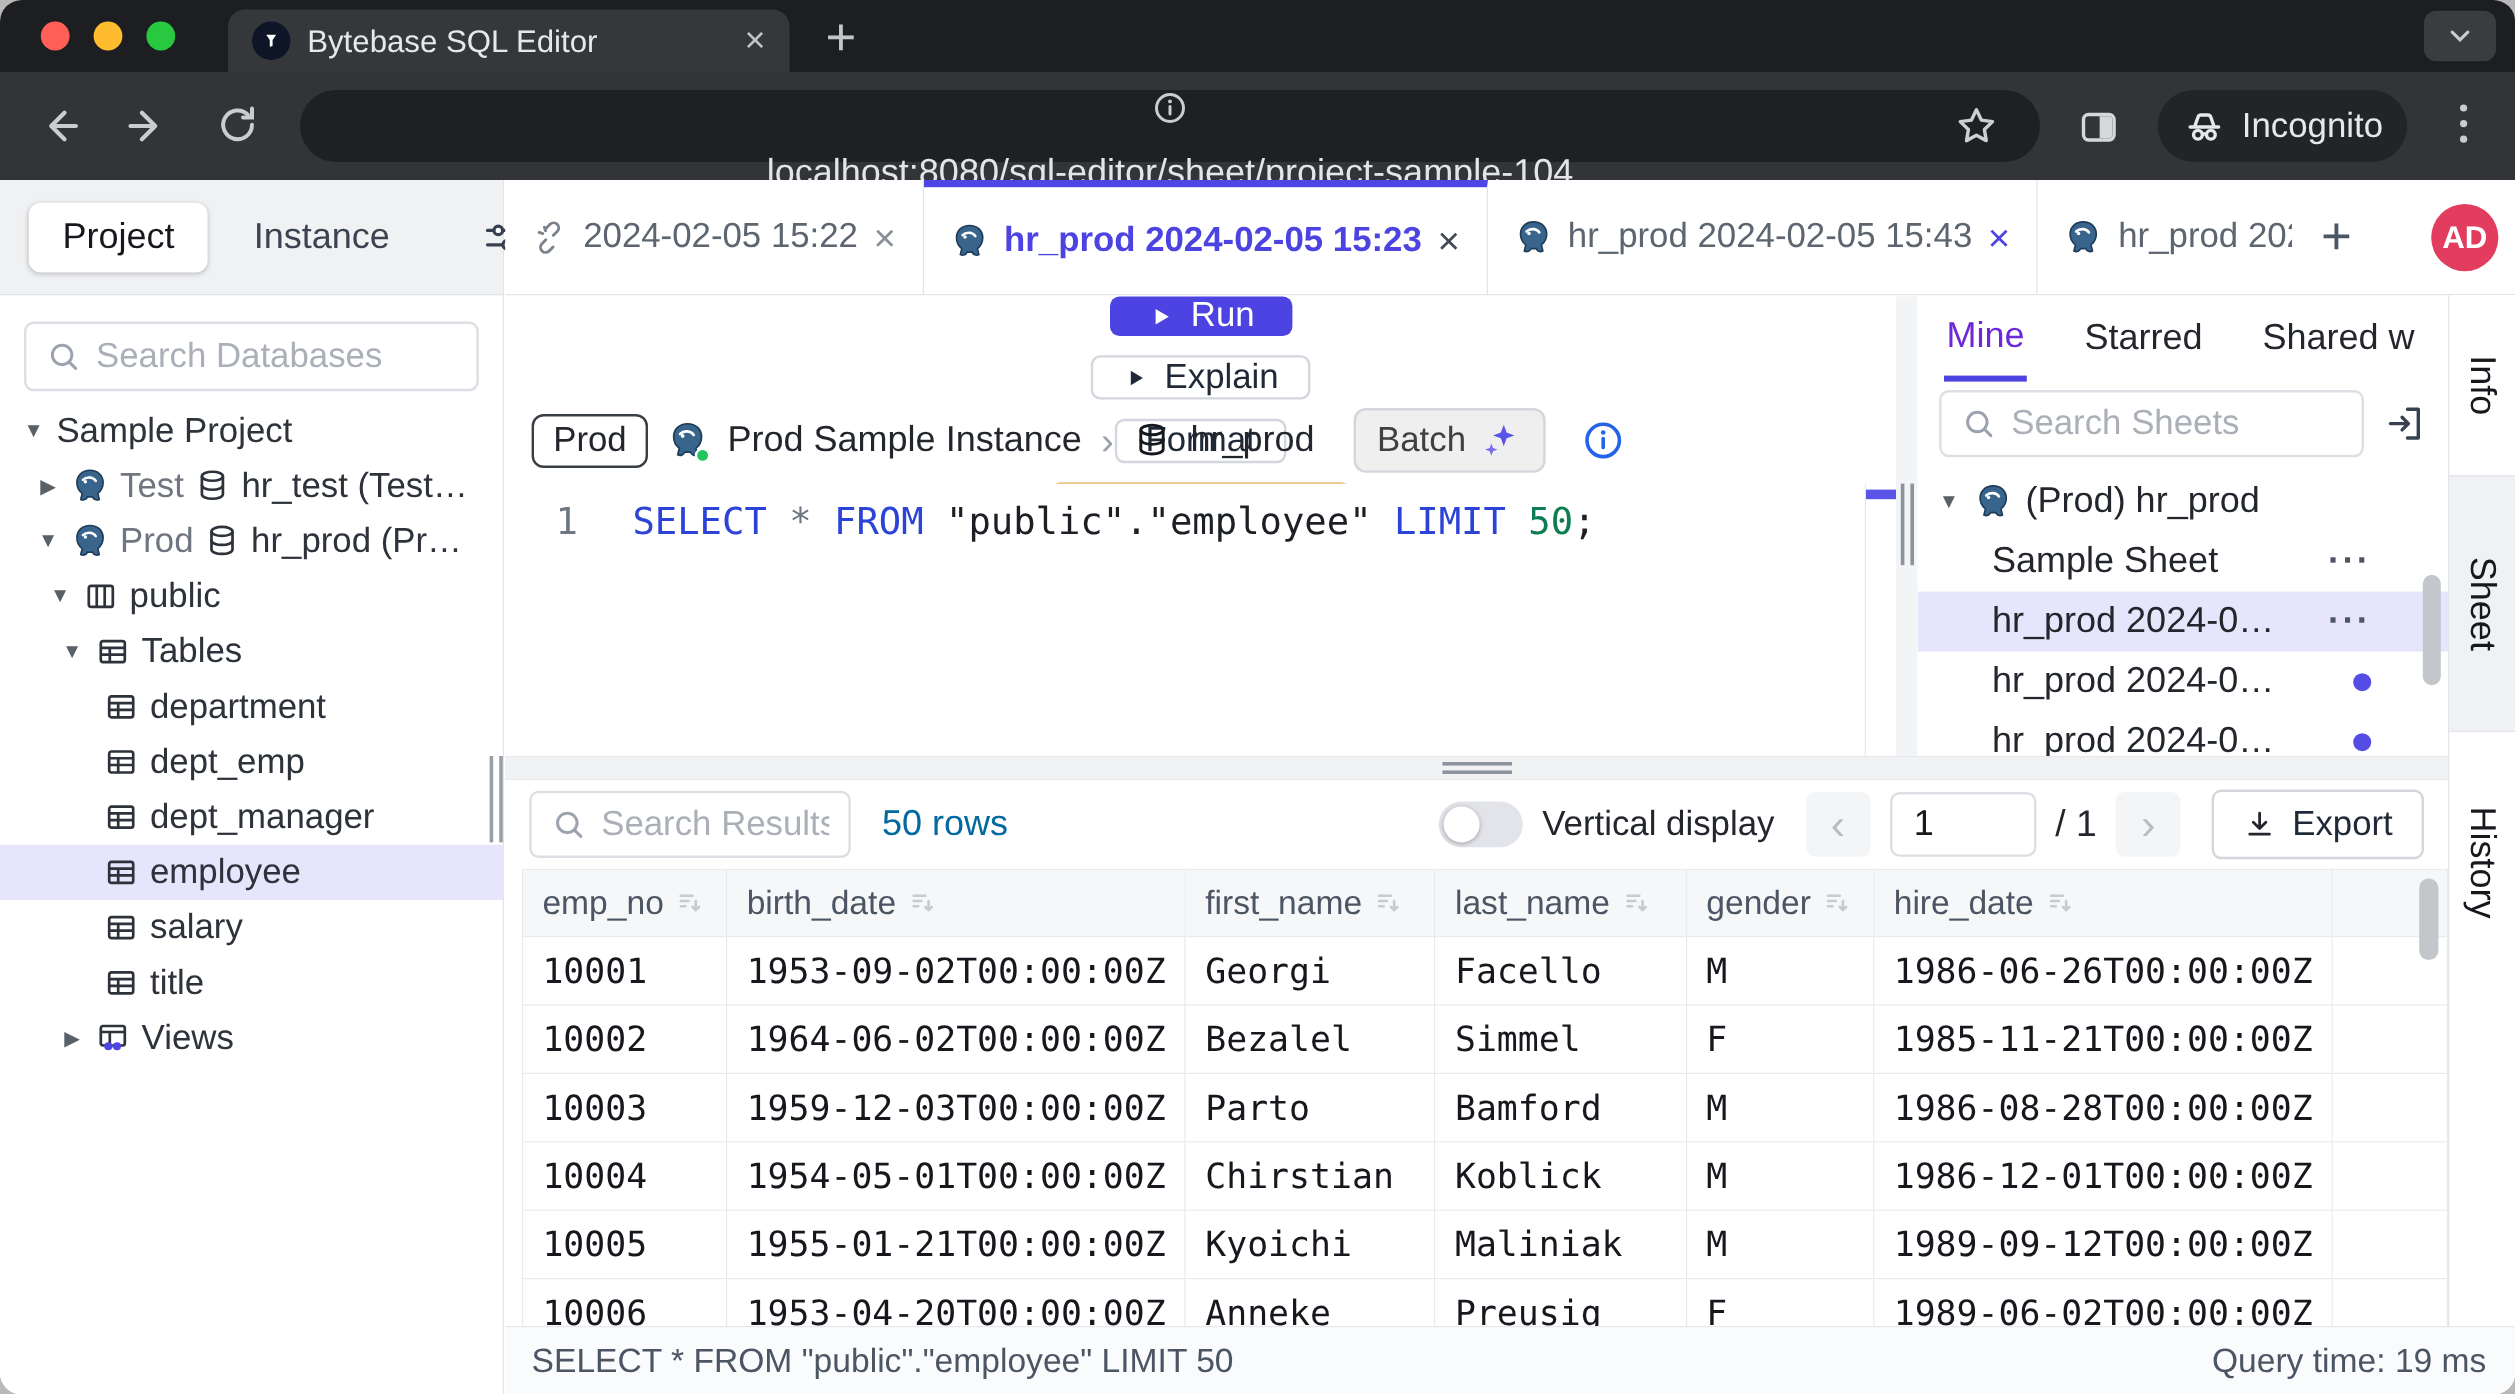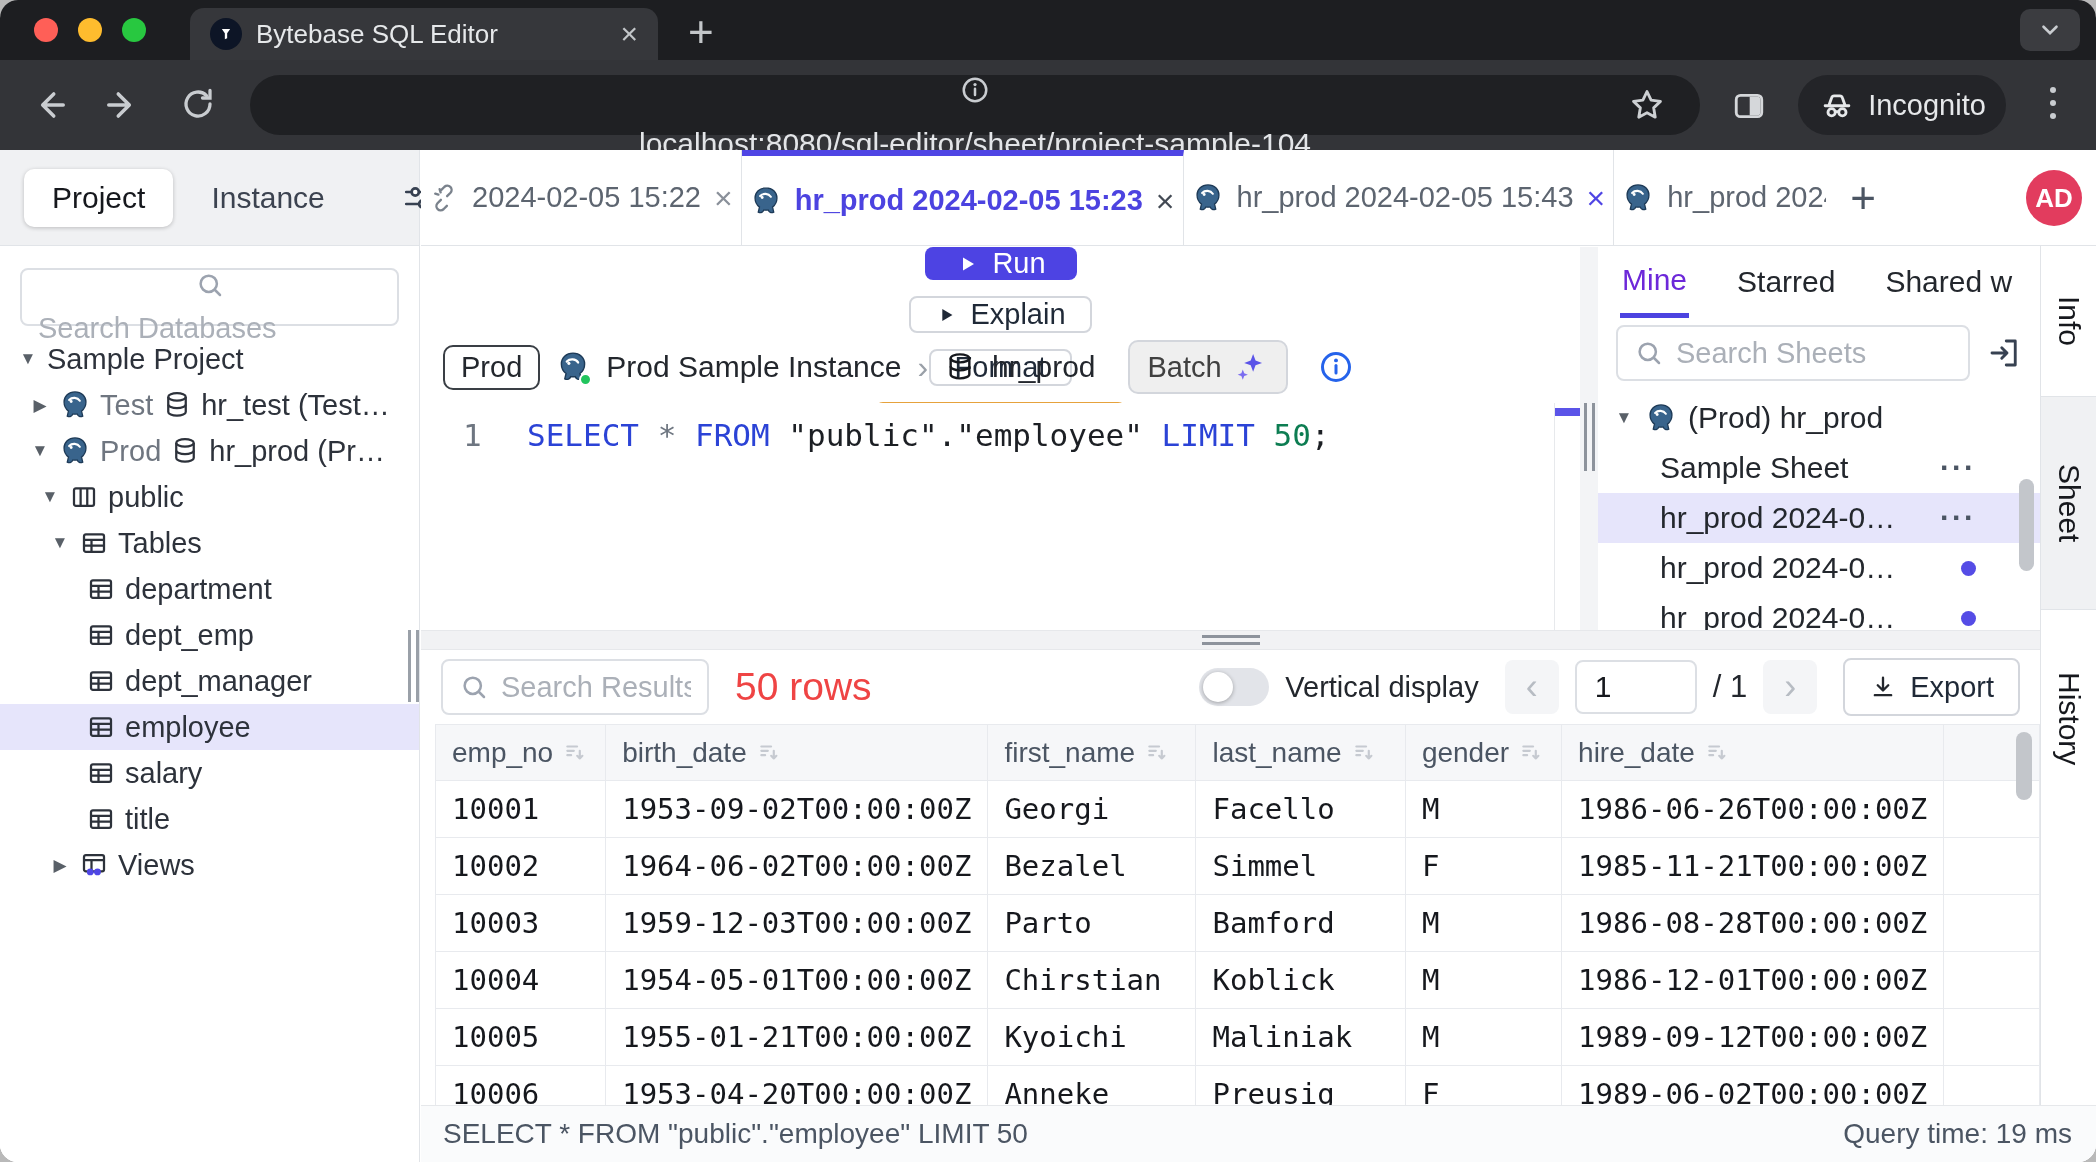--- a/index.html
+++ b/index.html
@@ -30,34 +30,34 @@
 
   
   .sidebar { position:absolute; left:0; top:0; width:420px; bottom:0; border-right:1px solid #e1e4e8; background:#fff; }
   .side-header { height:96px; background:#f0f1f3; border-bottom:1px solid #e1e4e8; display:flex; align-items:center; padding:0 24px; gap:38px; }
   .seg-pill { background:#fff; border-radius:10px; box-shadow:0 1px 4px rgba(0,0,0,.22); padding:12px 28px; font-size:30px; color:#16181d; }
   .seg-plain { color:#3c4350; font-size:30px; }
   .side-header .spacer { flex:1; }
   .inputbox { display:flex; align-items:center; gap:12px; border:2px solid #dcdfe4; border-radius:8px; background:#fff; padding:0 16px; height:58px; }
   .inputbox input { border:none; outline:none; font-size:29px; width:100%; font-family:"Liberation Sans",sans-serif; color:#23272d; background:transparent; }
   .inputbox input::placeholder { color:#abb0b8; }
-  .side-search { margin:22px 20px 10px 20px;flex-direction:column; }
+  .side-search { margin:22px 20px 10px 20px; }
   .tree { font-size:29px; color:#2d323b; }
   .trow { height:46px; display:flex; align-items:center; gap:9px; white-space:nowrap; overflow:hidden; }
   .caret { font-size:17px; color:#596068; width:20px; flex:none; text-align:center; }
   .env { color:#6f7680; }
   .trow.sel { background:#e6e5fb; }
   .p0{padding-left:18px;} .p1{padding-left:30px;} .p2{padding-left:40px;} .p3{padding-left:50px;} .p4{padding-left:86px;}
   .sidebar-handle { position:absolute; left:408px; top:480px; height:72px; display:flex; gap:5px; z-index:5; }
   .sidebar-handle i { width:3px; height:72px; background:#9aa0a8; }
 
   
   .main { position:absolute; left:421px; top:0; right:0; bottom:0; }
   .tabstrip { position:relative; height:96px; border-bottom:1px solid #e1e4e8; display:flex; align-items:stretch; background:#fff; }
-  .etab { display:flex; align-items:center; gap:13px; padding:0 8px; border-right:1px solid #e1e4e8; color:#5d6570; font-size:29px; white-space:nowrap; }
+  .etab { display:flex; align-items:center; gap:13px; padding:0 22px; border-right:1px solid #e1e4e8; color:#5d6570; font-size:29px; white-space:nowrap; }
   .etab .x { font-size:32px; color:#8a909a; line-height:1; }
   .etab.active { border-top:6px solid #4f45e4; color:#4c43e0; font-weight:bold; }
   .etab.active .x { color:#434a54; font-weight:normal; }
   .etab .x.purple { color:#4f45e4; }
   .etab.clip { width:212px; overflow:hidden; border-right:none; padding-right:0; }
   .plusbtn { display:flex; align-items:center; padding:0 24px; font-size:44px; color:#4b5563; font-weight:300; }
   .avatar { position:absolute; right:14px; top:20px; width:56px; height:56px; border-radius:50%; background:#e23c5e; color:#fff; font-size:26px; font-weight:bold; display:flex; align-items:center; justify-content:center; }
 
   .contentrow { position:absolute; top:97px; left:0; right:56px; height:383px; display:flex; }
   .editor-col { flex:1; display:flex; flex-direction:column; min-width:0; }
@@ -109,21 +109,21 @@
 
   
   .splitter { position:absolute; top:480px; left:0; right:56px; height:20px; background:#f1f2f4; border-top:1px solid #e6e8eb; border-bottom:1px solid #e6e8eb; display:flex; align-items:center; justify-content:center; }
   .split-handle { display:flex; flex-direction:column; gap:4px; }
   .split-handle i { width:58px; height:3px; background:#8d939c; display:block; }
 
   
   .results { position:absolute; top:500px; left:0; right:56px; height:455px; display:flex; flex-direction:column; background:#fff; }
   .res-toolbar { height:74px; display:flex; align-items:center; gap:26px; padding:0 20px; flex:none; }
   .res-search { width:268px; height:56px; }
-  .rowcount { color:#ef4444; font-size:39px; }
+  .rowcount { color:#0369a1; font-size:30px; }
   .vd-group { margin-left:auto; display:flex; align-items:center; gap:16px; }
   .toggle { width:70px; height:38px; border-radius:19px; background:#e2e4e9; position:relative; }
   .toggle .knob { position:absolute; left:4px; top:4px; width:30px; height:30px; border-radius:50%; background:#fff; box-shadow:0 1px 4px rgba(0,0,0,.3); }
   .pager { display:flex; align-items:center; gap:16px; }
   .pgbtn { width:54px; height:54px; background:#f4f5f7; border-radius:8px; display:flex; align-items:center; justify-content:center; color:#b7bcc3; font-size:36px; }
   .pginput { width:122px; height:54px; border:2px solid #dcdfe4; border-radius:8px; font-size:30px; padding:0 18px; outline:none; font-family:"Liberation Sans",sans-serif; color:#16181d; }
   .ptotal { font-size:31px; color:#23272d; }
   .btn-export { height:58px; }
   .res-table { flex:1; overflow:hidden; padding-left:14px; position:relative; }
   table { border-collapse:collapse; table-layout:fixed; }

